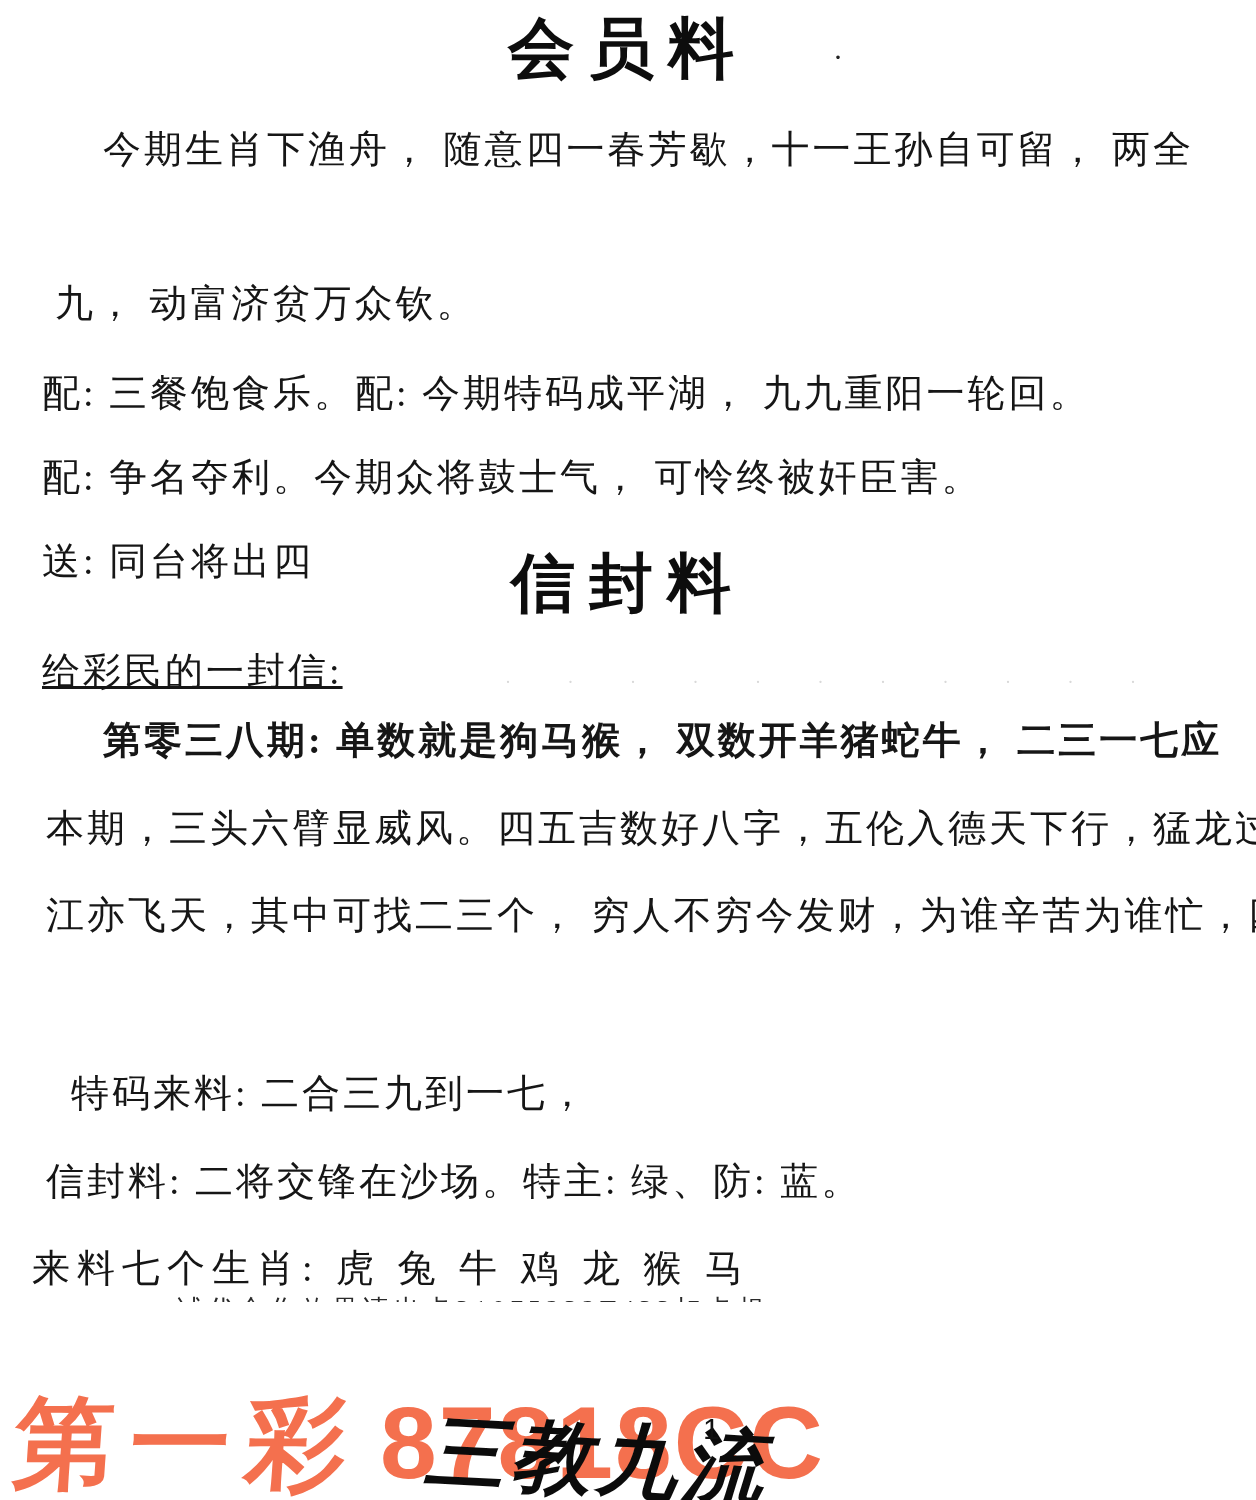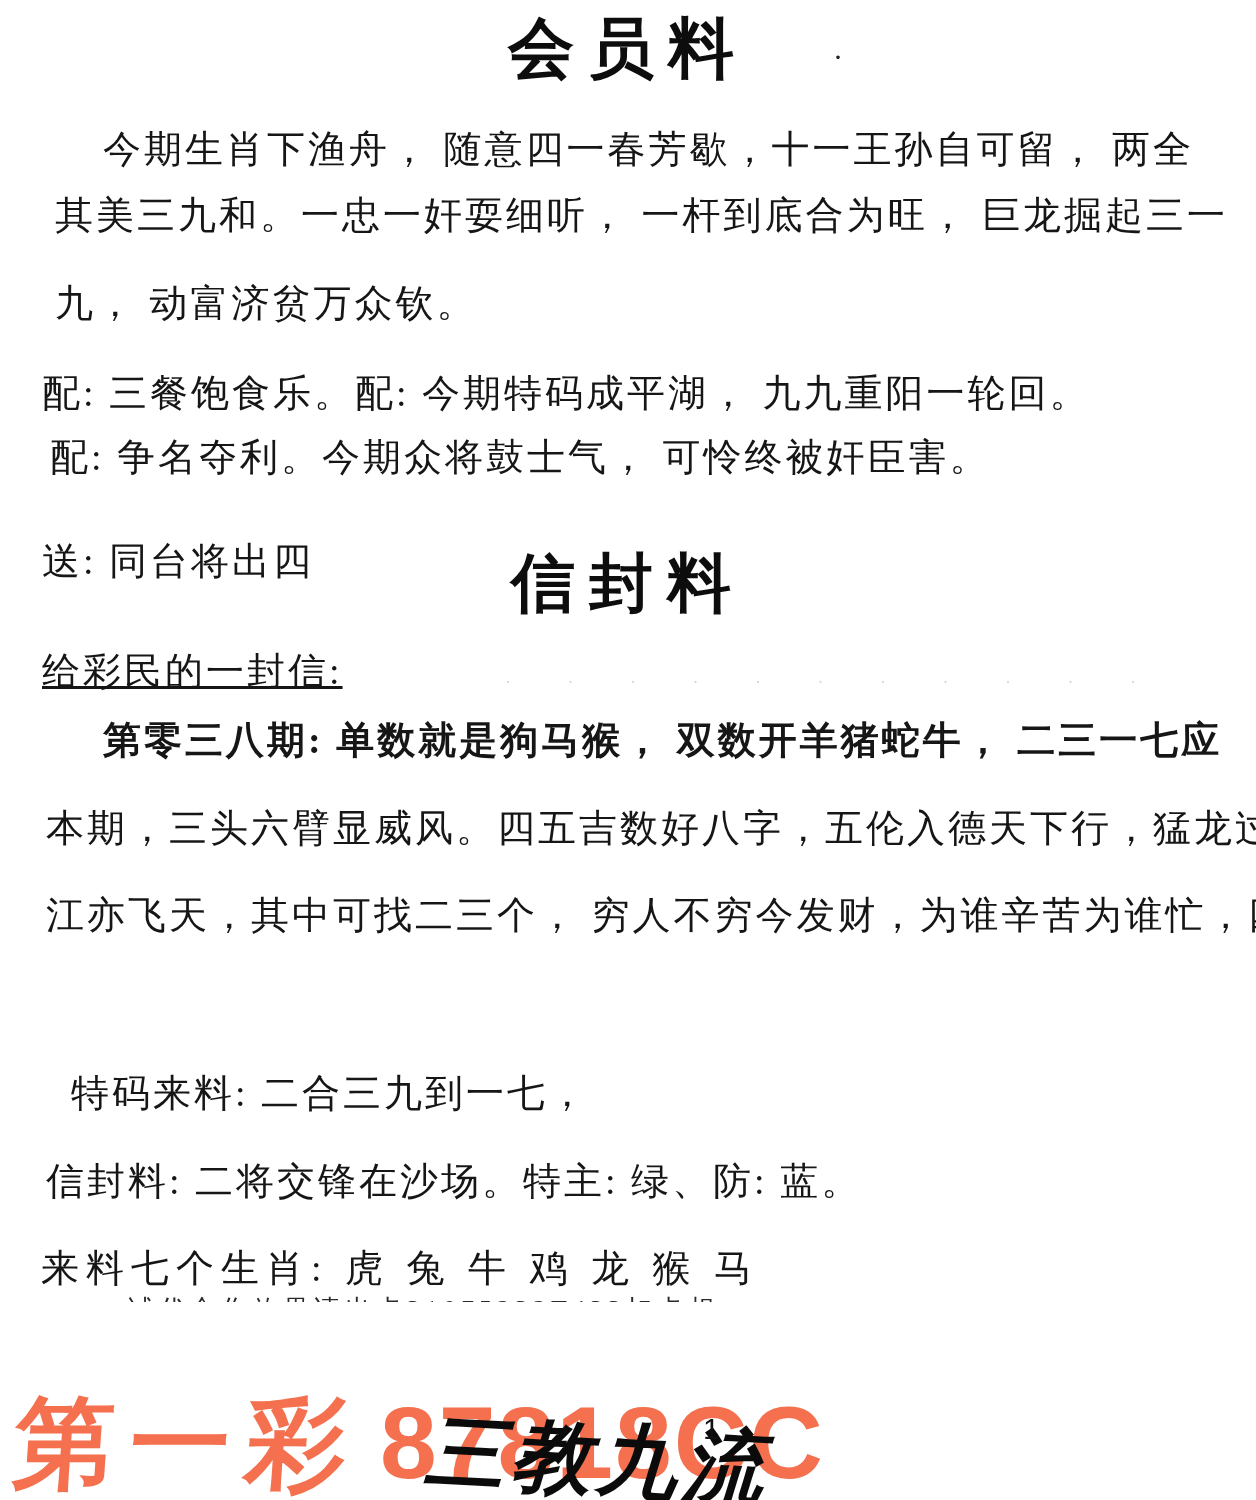--- a/index.html
+++ b/index.html
@@ -3,20 +3,21 @@
 <meta charset="utf-8">
 <style>
   html,body{margin:0;padding:0;background:#ffffff;}
   #page{
     position:relative;
     width:1256px;height:1500px;
     background:#ffffff;
     overflow:hidden;
     font-family:"Liberation Serif", serif;
     color:#161616;
+    text-align:right;
   }
   .line{
     position:absolute;
     white-space:nowrap;
     font-size:38px;
     letter-spacing:3px;
     color:#161616;
   }
   .title{
     position:absolute;
@@ -96,39 +97,38 @@
 </style>
 </head>
 <body>
 
 <div id="page">
 
   <div class="title" style="top:4px;">会员料</div>
   <div class="title-dot" style="left:833px;top:40px;">·</div>
 
   <div class="line" style="left:103px;top:108px;margin-top:16px;">今期生肖下渔舟， 随意四一春芳歇，十一王孙自可留， 两全</div>
-  <div class="line" style="left:55px;top:190px;">其美三九和。一忠一奸耍细听， 一杆到底合为旺， 巨龙掘起三一</div>
   <div class="line" style="left:55px;top:278px;">九， 动富济贫万众钦。</div>
 
   <div class="line" style="left:42px;top:368px;">配: 三餐饱食乐。配: 今期特码成平湖， 九九重阳一轮回。</div>
-  <div class="line" style="left:42px;top:432px;margin-left:8px;">配: 争名夺利。今期众将鼓士气， 可怜终被奸臣害。</div>
+  <div class="line" style="left:42px;top:452px;">配: 争名夺利。今期众将鼓士气， 可怜终被奸臣害。</div>
   <div class="line" style="left:42px;top:536px;">送: 同台将出四</div>
 
   <div class="title" style="top:540px;font-size:64px;">信封料</div>
   <div class="ghost-dots" style="left:505px;top:672px;">· · · · · · · · ·   · ·</div>
 
   <div class="line" style="left:42px;top:646px;text-decoration:underline;">给彩民的一封信:</div>
 
   <div class="line" style="left:103px;top:715px;font-weight:bold;">第零三八期: 单数就是狗马猴， 双数开羊猪蛇牛， 二三一七应</div>
   <div class="line" style="left:46px;top:803px;">本期，三头六臂显威风。四五吉数好八字，五伦入德天下行，猛龙过</div>
   <div class="line" style="left:46px;top:890px;">江亦飞天，其中可找二三个， 穷人不穷今发财，为谁辛苦为谁忙，四</div>
 
   <div class="line" style="left:46px;top:1068px;margin-left:25px;">特码来料: 二合三九到一七，</div>
   <div class="line" style="left:46px;top:1156px;">信封料: 二将交锋在沙场。特主: 绿、防: 蓝。</div>
-  <div class="line" style="left:41px;top:1243px;letter-spacing:7px;">来料七个生肖: 虎 兔 牛 鸡 龙 猴 马</div>
+  <div class="line" style="left:32px;top:1243px;letter-spacing:7px;">来料七个生肖: 虎 兔 牛 鸡 龙 猴 马</div>
 
   <div class="clipped-strip" style="left:128px;top:1292px;width:640px;">诚代合作效果请出卡31075232T433扣卡相</div>
 
 
   <div class="watermark">
     <span class="brand">第一彩</span><span class="site">87818CC</span>
   </div>
 
   <div class="overlay-black">三教九流</div>
 

